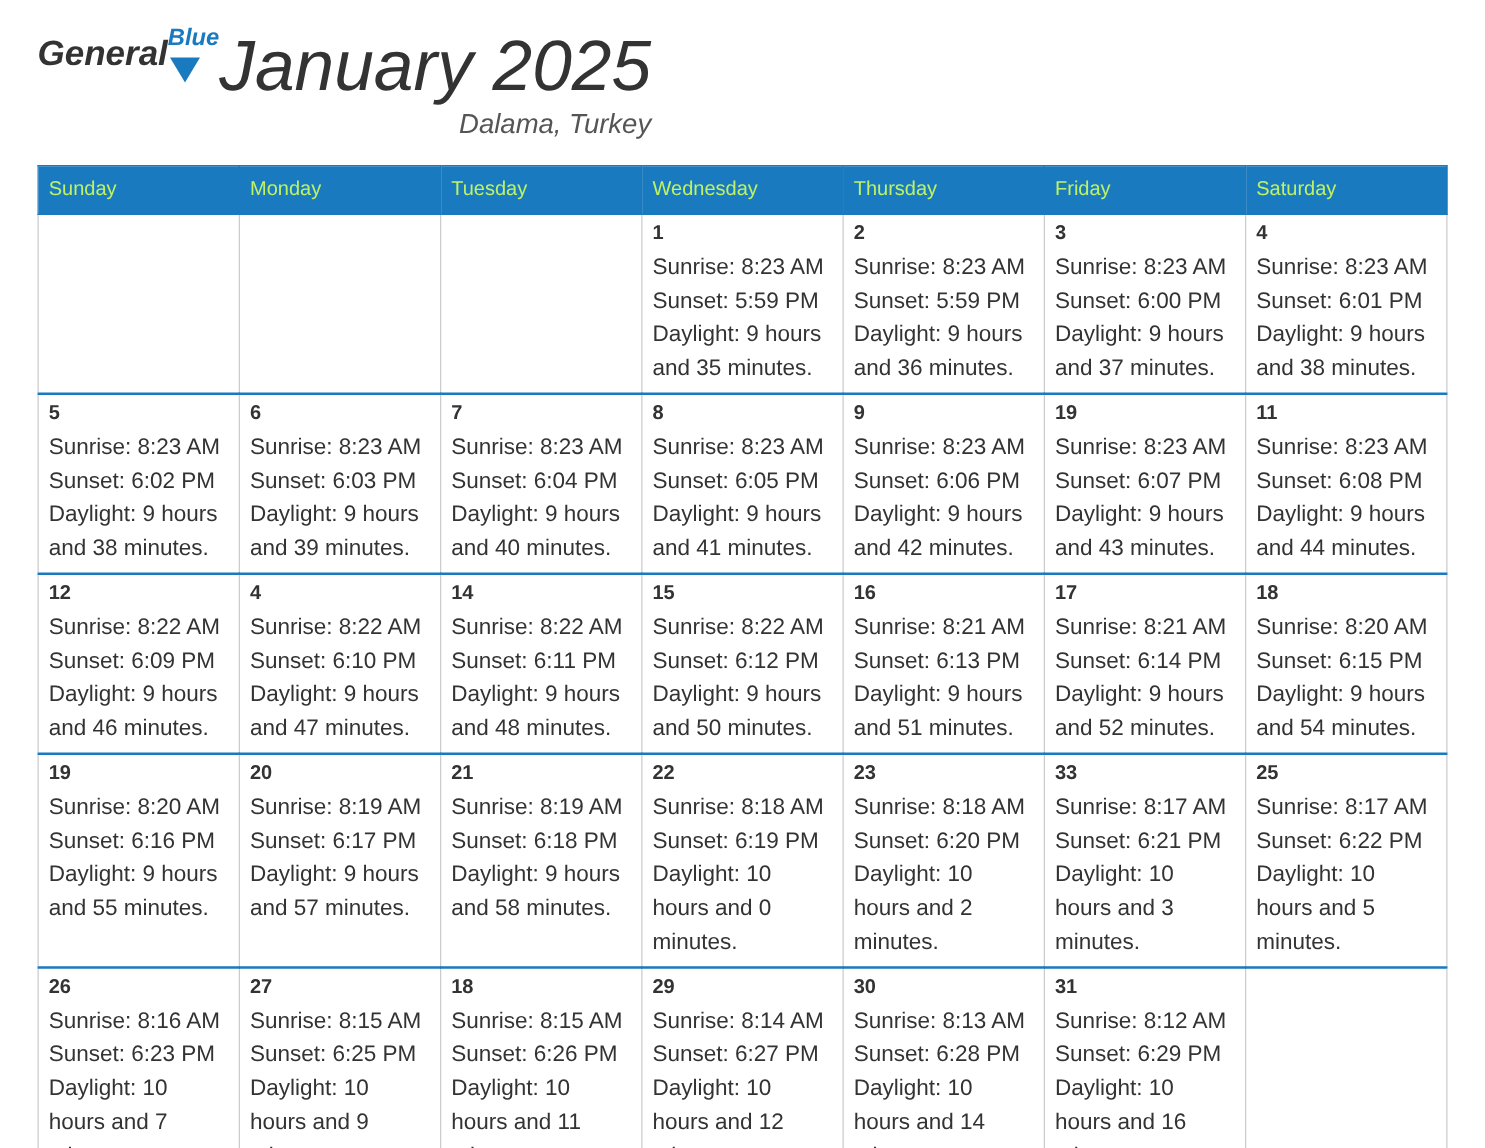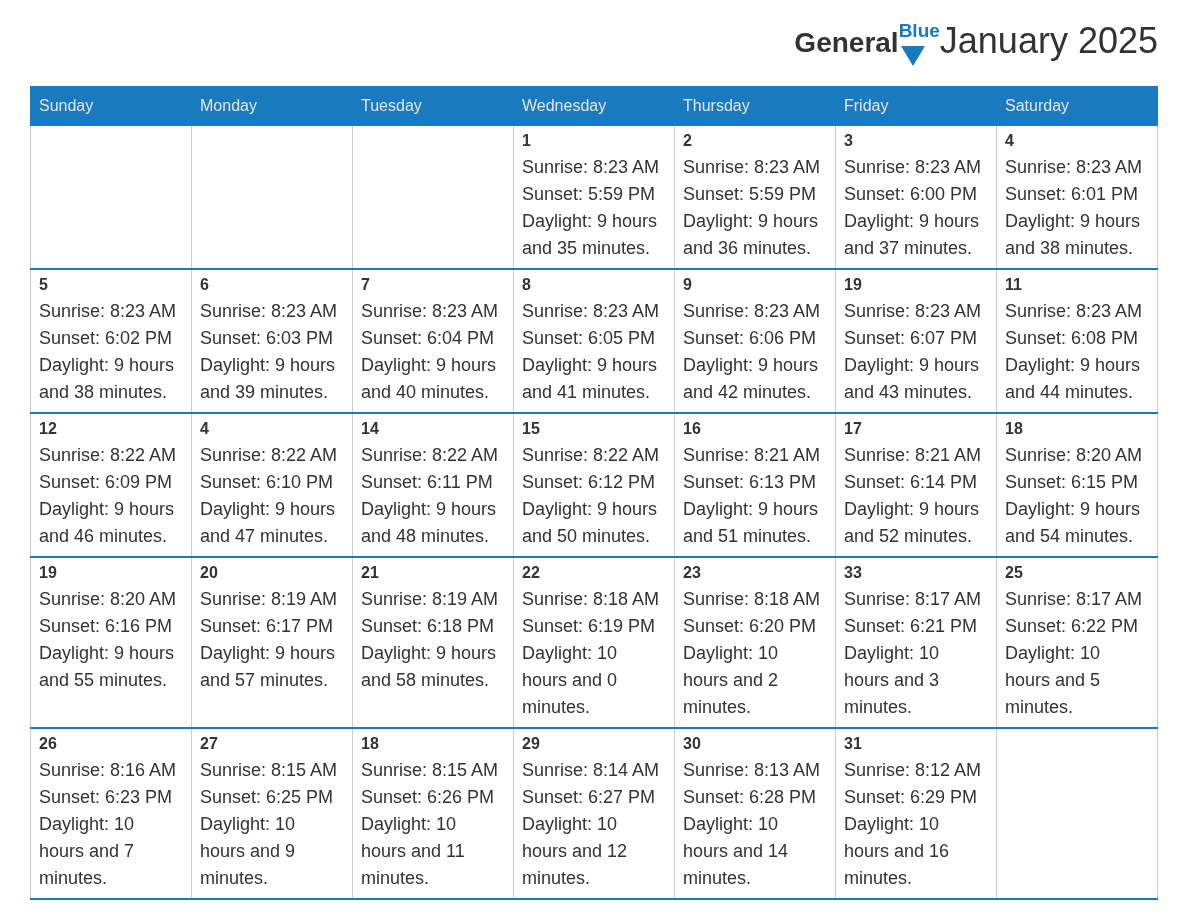--- a/index.html
+++ b/index.html
@@ -5,23 +5,24 @@
     * { box-sizing: border-box; margin: 0; padding: 0; }
     body {
       font-family: Arial, sans-serif;
       background: #fff;
       padding: 20px 30px;
       width: 1188px;
       min-height: 918px;
     }
     .header {
       display: flex;
-      justify-content: flex-end;
+      justify-content: flex-start;
       align-items: flex-start;
       margin-bottom: 20px;
+      font-style: italic;
     }
     .logo {
       display: flex;
       flex-direction: column;
     }
     .logo-top {
       display: flex;
       align-items: center;
     }
     .logo-general {
@@ -40,35 +41,35 @@
       border-left: 12px solid transparent;
       border-right: 12px solid transparent;
       border-top: 20px solid #1a7abf;
       margin-left: 2px;
       margin-top: 4px;
     }
     .title-section {
       text-align: right;
     }
     .month-year {
-      font-size: 36px;
+      font-size: 57px;
       font-weight: normal;
       color: #333;
     }
     .location {
       font-size: 22px;
       color: #555;
     }
     .calendar {
       width: 100%;
       border-collapse: collapse;
     }
     .calendar th {
       background-color: #1a7abf;
-      color: #e5e5e5;
+      color: #bef264;
       padding: 10px 8px;
       text-align: left;
       font-size: 16px;
       font-weight: normal;
       border: 1px solid #1a7abf;
     }
     .calendar td {
       vertical-align: top;
       padding: 6px 8px;
       border: 1px solid #ccc;
@@ -106,20 +107,21 @@
     <div class="logo-top">
       <span class="logo-general">General</span>
       <div style="display:flex;flex-direction:column;align-items:flex-start;">
         <span class="logo-blue-part">Blue</span>
         <div class="logo-triangle"></div>
       </div>
     </div>
   </div>
   <div class="title-section">
     <div class="month-year">January 2025</div>
+    <div class="location">Dalama, Turkey</div>
   </div>
 </div>
 
 <table class="calendar">
   <thead>
     <tr>
     <th>Sunday</th>
         <th>Monday</th>
         <th>Tuesday</th>
         <th>Wednesday</th>

